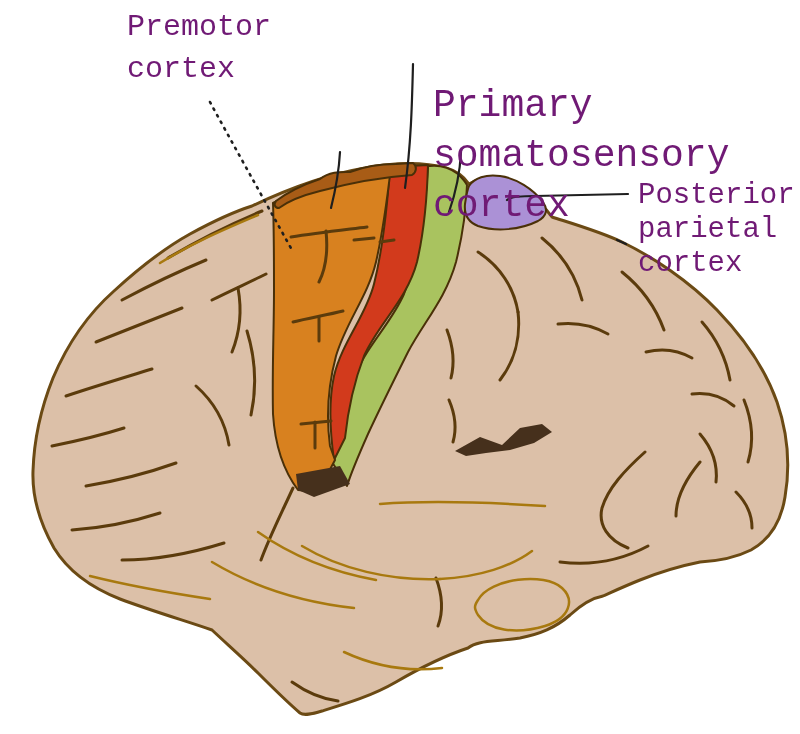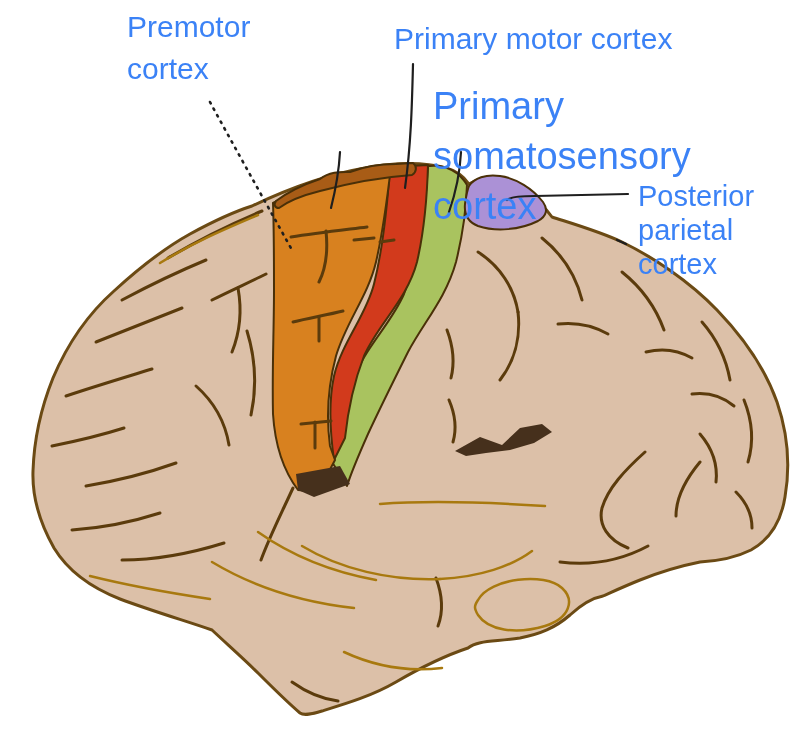--- a/index.html
+++ b/index.html
@@ -2,22 +2,22 @@
 <html><head>
 <meta charset="utf-8">
 <style>
   html,body{margin:0;padding:0;background:#ffffff;}
   .stage{
     position:relative;width:800px;height:734px;background:#ffffff;
     overflow:hidden;font-family:"Liberation Sans",sans-serif;
   }
   .stage svg{position:absolute;left:0;top:0;}
   .label{
-    position:absolute;color:#3b82f6;white-space:pre-line;
-    font-family:Liberation Sans, sans-serif;
+    position:absolute;color:#701a75;white-space:pre-line;
+    font-family:Liberation Mono, monospace;
   }
   #lbl-premotor{left:127px;top:6px;font-size:30px;line-height:42px;}
   #lbl-motor{left:394px;top:22px;font-size:30px;line-height:34px;}
   #lbl-soma{left:433px;top:81px;font-size:38px;line-height:50px;}
   #lbl-sma{left:300px;top:106px;font-size:33px;line-height:38px;}
   #lbl-parietal{left:638px;top:133px;font-size:29px;line-height:34px;margin-top:46px;}
 </style>
 </head>
 <body>
 
@@ -129,21 +129,20 @@
       <path d="M413,64 C412,105 411,145 405,188"></path>
       <path d="M461,152 C460,172 456,192 449,212"></path>
       <path d="M507,200 C510,197 520,196 535,196 L628,194"></path>
       <path d="M617,240 L626,244"></path>
     </g>
   </svg>
 
   <div class="label" id="lbl-premotor">Premotor
 cortex</div>
 
-  <div class="label" id="lbl-motor">Primary motor cortex</div>
 
   <div class="label" id="lbl-soma">Primary somatosensory
 cortex</div>
 
 
   <div class="label" id="lbl-parietal">Posterior
 parietal
 cortex</div>
 </div>
 

